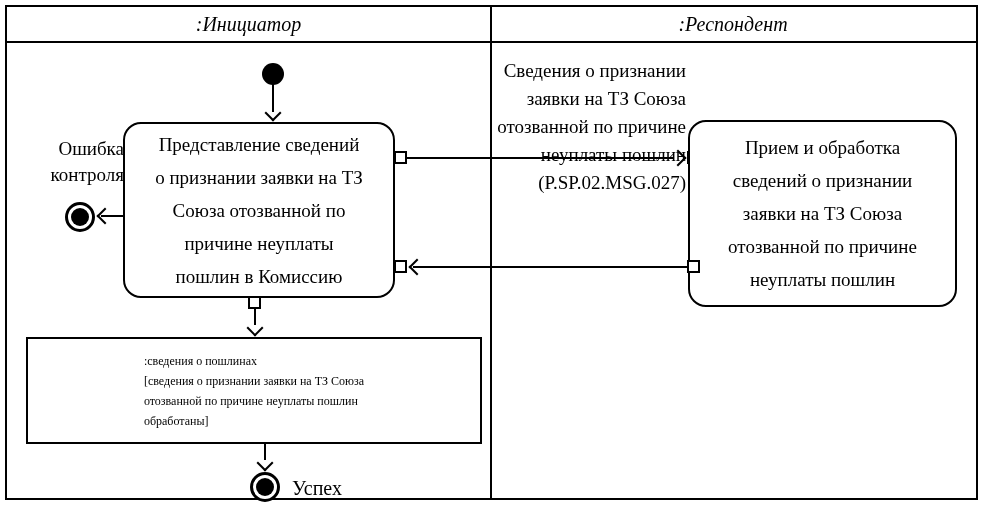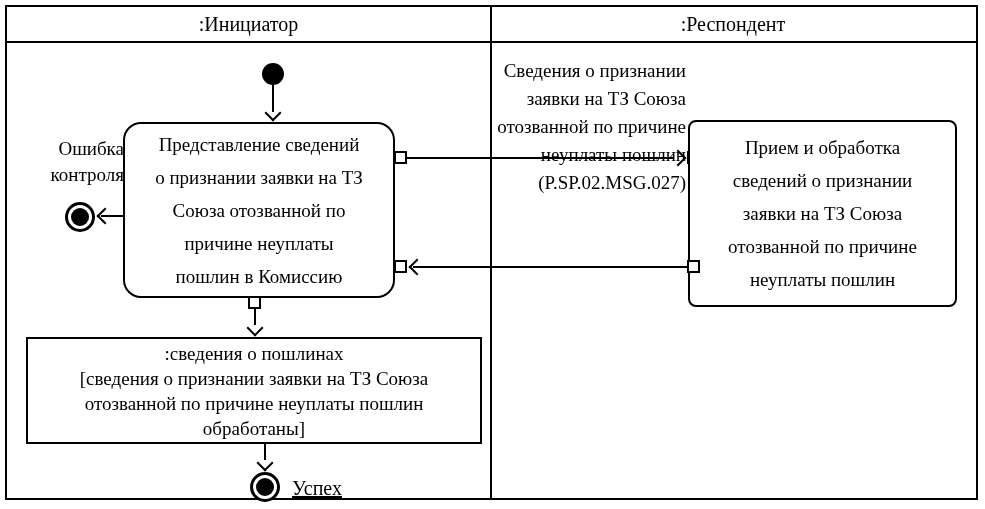--- a/index.html
+++ b/index.html
@@ -6,29 +6,29 @@
   * { margin:0; padding:0; box-sizing:border-box; }
   html,body { background:#e8e8e8; }
   body { font-family:"Liberation Serif","DejaVu Serif",serif; color:var(--ink); }
   .stage { position:relative; width:985px; height:509px; background:var(--paper); overflow:hidden; }
 
   .abs  { position:absolute; }
   .frame { border:2px solid var(--ink); background:transparent; }
   .hline { background:var(--ink); height:2px; }
   .vline { background:var(--ink); width:2px; }
 
-  .lane-label { text-align:center; font-size:20px; line-height:24px; white-space:pre; }
+  .lane-label { text-align:center; font-size:20px; line-height:24px; white-space:pre;font-style:italic; }
 
   .activity { border:2px solid var(--ink); border-radius:18px; background:var(--paper);
               display:flex; align-items:center; justify-content:center;
               text-align:center; font-size:19px; line-height:33px; white-space:pre-line; }
 
   .objnode { border:2px solid var(--ink); background:var(--paper);
              display:flex; align-items:center; justify-content:center;
-             text-align:center; font-size:19px; line-height:25px; white-space:pre-line; }
+             font-size:12px; line-height:20px; white-space:pre-line; }
 
   .lbl { text-align:right; font-size:19px; line-height:28px; white-space:pre-line; }
   .lbl-tight { line-height:26px; }
 
   .dot { background:var(--ink); border-radius:50%; }
 
   .final { width:30px; height:30px; border:3px solid var(--ink); border-radius:50%;
            background:var(--paper); display:flex; align-items:center; justify-content:center; }
   .final-dot { width:18px; height:18px; background:var(--ink); border-radius:50%; }
 
@@ -72,21 +72,21 @@
   <div class="abs lbl" style="left:400px; top:57px; width:286px;">Сведения о признании
 заявки на ТЗ Союза
 отозванной по причине
 неуплаты пошлин
 (P.SP.02.MSG.027)</div>
   <div class="abs pin" style="left:394px; top:151px;"></div>
   <div class="abs hline" style="left:407px; top:157px; width:267px;"></div>
   <div class="abs chev chev-right" style="left:672px; top:152px;"></div>
   <div class="abs pin" style="left:687px; top:151px;"></div>
 
-  <div class="abs activity" style="left:688px; top:120px; width:269px; height:187px; padding:2px 22px;border-radius:8px;">Прием и обработка
+  <div class="abs activity" style="left:688px; top:120px; width:269px; height:187px; padding:2px 22px;">Прием и обработка
 сведений о признании
 заявки на ТЗ Союза
 отозванной по причине
 неуплаты пошлин</div>
 
   <div class="abs pin" style="left:687px; top:260px;"></div>
   <div class="abs hline" style="left:413px; top:266px; width:275px;"></div>
   <div class="abs chev chev-left" style="left:411px; top:261px;"></div>
   <div class="abs pin" style="left:394px; top:260px;"></div>
 
@@ -97,15 +97,15 @@
   <div class="abs objnode" style="left:26px; top:337px; width:456px; height:107px; padding:0 6px;">:сведения о пошлинах
 [сведения о признании заявки на ТЗ Союза
 отозванной по причине неуплаты пошлин
 обработаны]</div>
 
   <div class="abs vline" style="left:264px; top:444px; height:16px;"></div>
   <div class="abs chev chev-down" style="left:259px; top:457px;"></div>
   <div class="abs final" style="left:250px; top:472px;">
     <div class="final-dot"></div>
   </div>
-  <div class="abs" style="left:292px; top:476px; font-size:20px; line-height:24px;text-decoration:underline;">Успех</div>
+  <div class="abs" style="left:292px; top:476px; font-size:20px; line-height:24px;">Успех</div>
 
 </div>
 
 </body></html>

